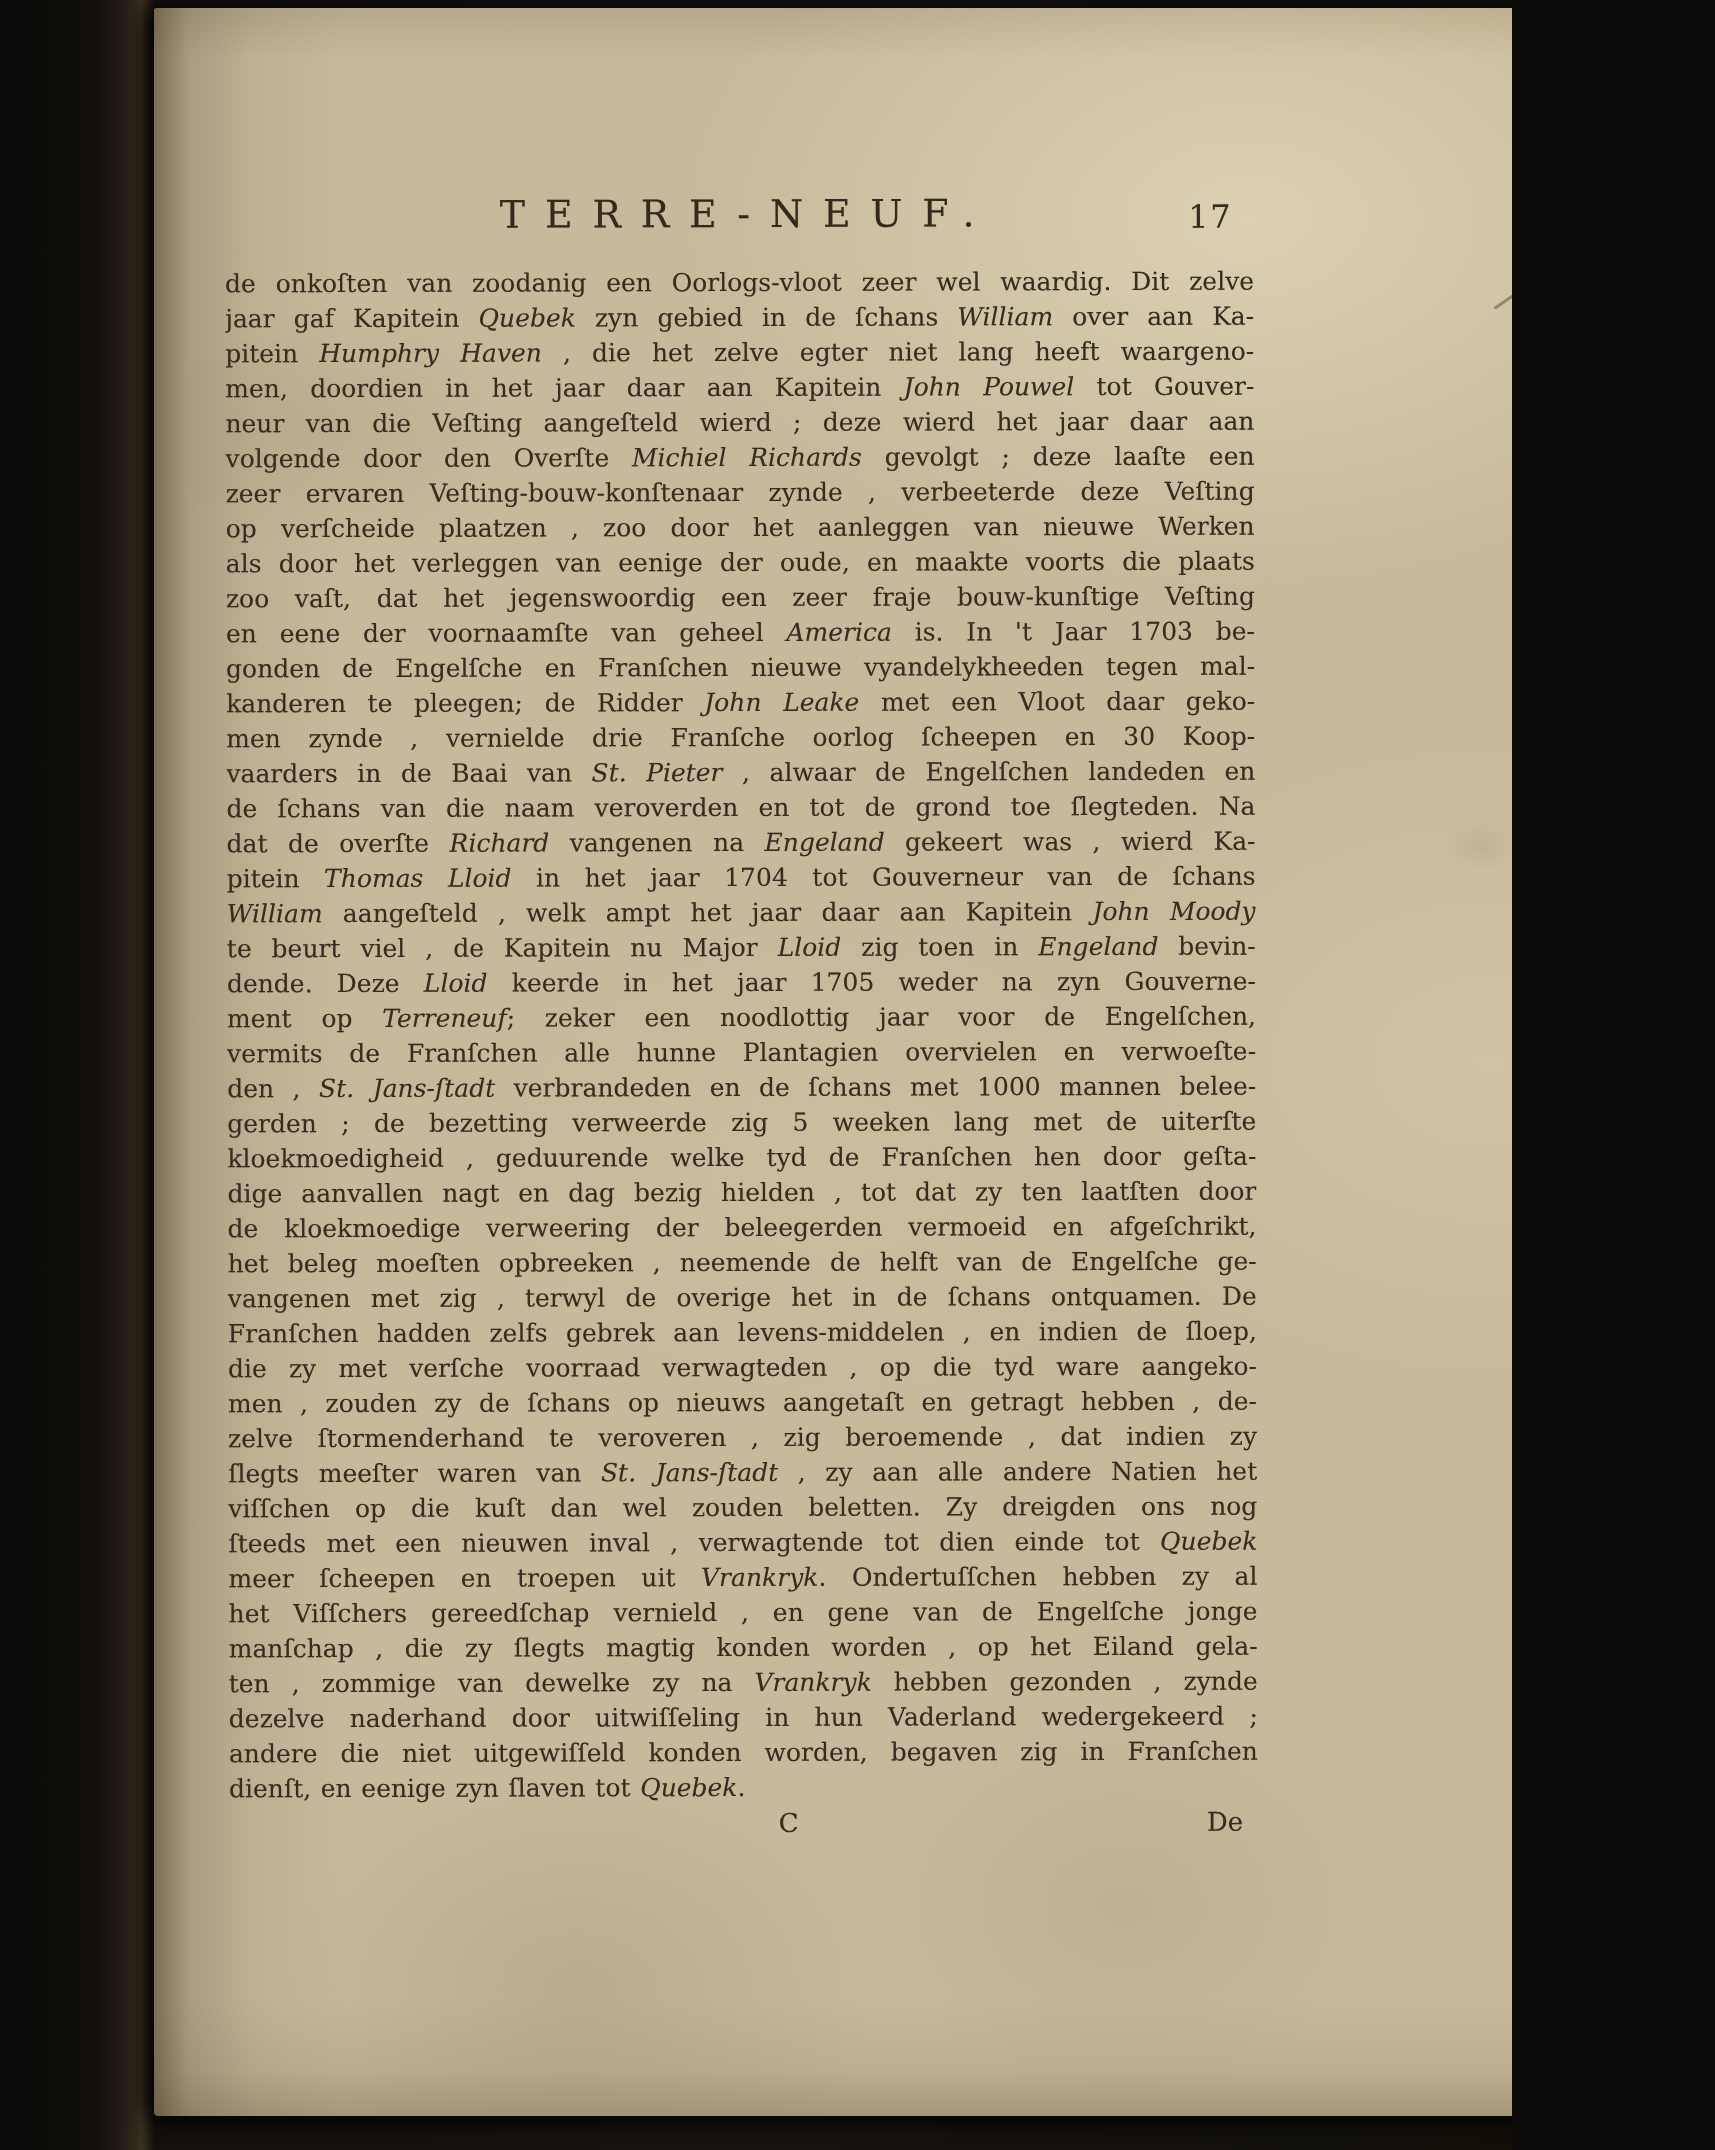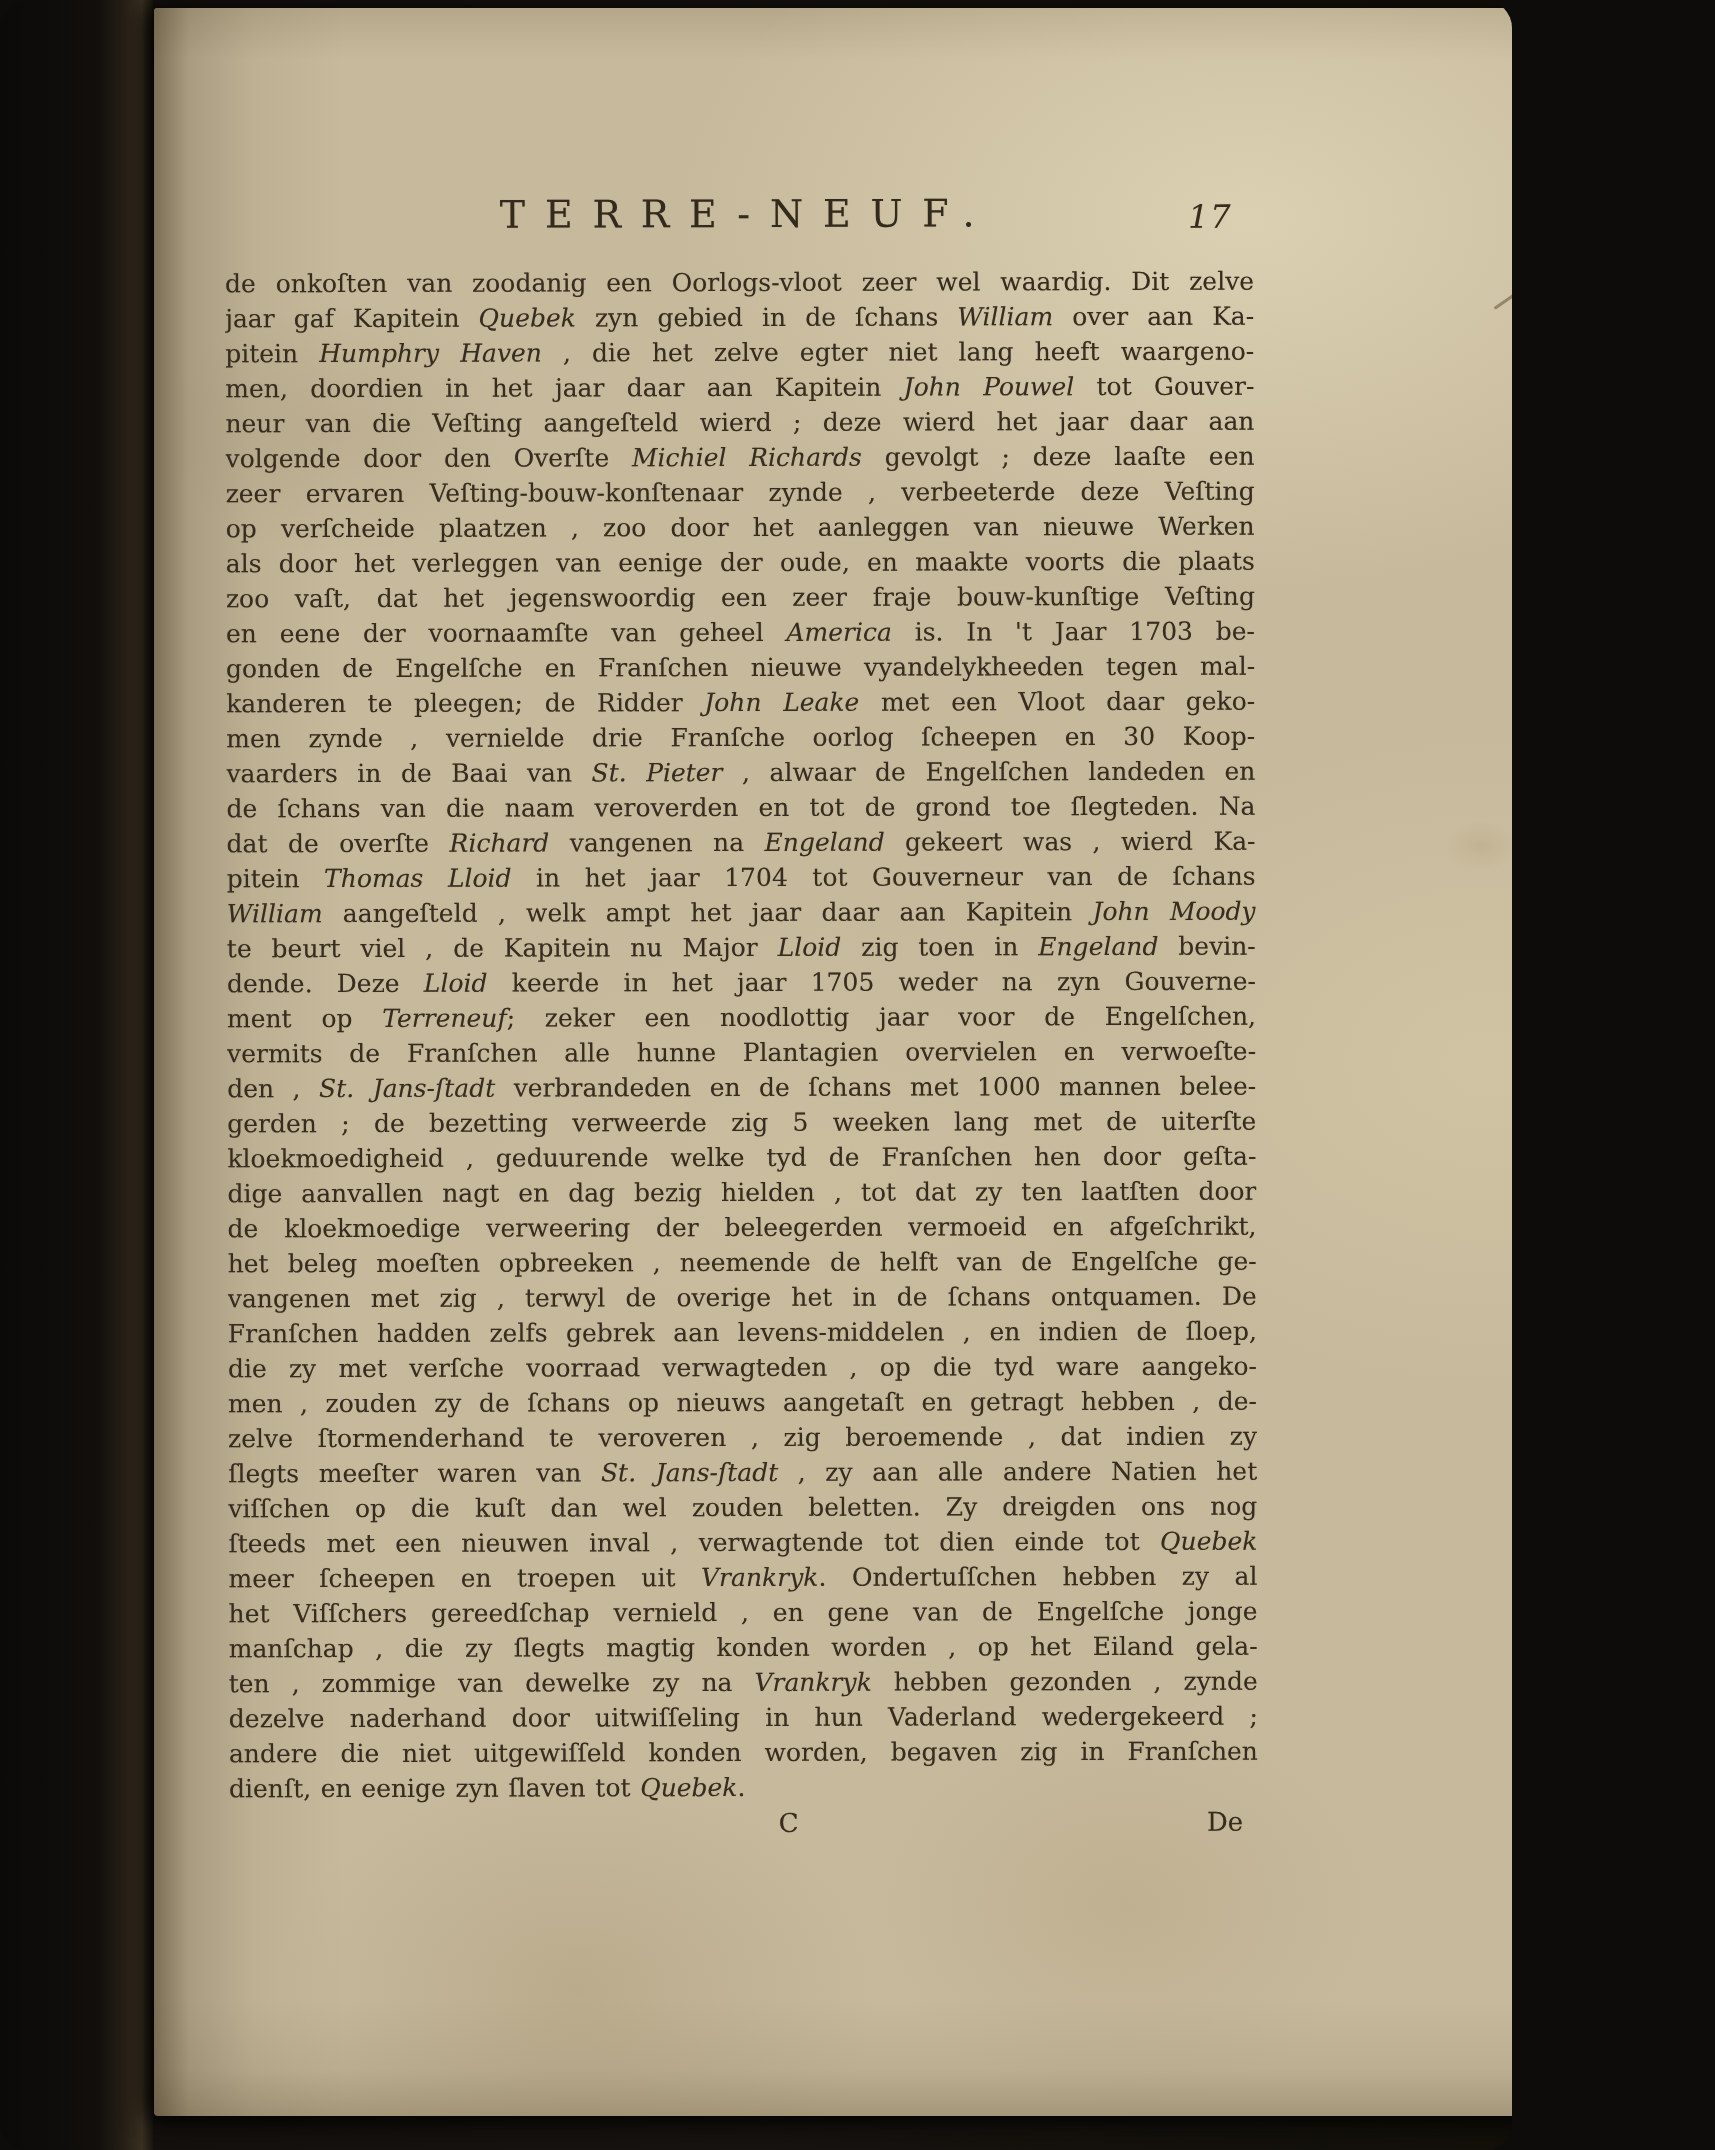--- a/index.html
+++ b/index.html
@@ -3,21 +3,20 @@
 <meta charset="utf-8">
 <style>
   html, body { margin: 0; padding: 0; background: #0e0c0a; }
   .scan {
     position: relative;
     width: 1512px;
     height: 2151px;
     overflow: hidden;
     background: linear-gradient(90deg, #0b0a08 0%, #13100d 8%, #161310 50%, #121009 100%);
     font-family: "DejaVu Serif", "Liberation Serif", serif;
-    border-radius: 28px;
   }
   
   .book-edge {
     position: absolute;
     left: 98px; top: 0;
     width: 55px; height: 100%;
     background: linear-gradient(90deg, rgba(20,16,12,0) 0%, #241e15 45%, #3a3021 80%, #191510 100%);
   }
   .page {
     position: absolute;
@@ -53,21 +52,20 @@
     letter-spacing: 0.52em;
     margin-left: 0.4em;
     color: #332a1e;
     white-space: nowrap;
   }
   .page-number {
     position: absolute;
     right: 21.6px; top: 6.6px;
     font-size: 32px;
     letter-spacing: 1.7px;
-    font-style: italic;
   }
   .body-text {
     margin-top: 18px;
     font-size: 25px;
     line-height: 35px;
     word-spacing: 1.7px;
   }
   .line {
     height: 35px;
     overflow: hidden;

